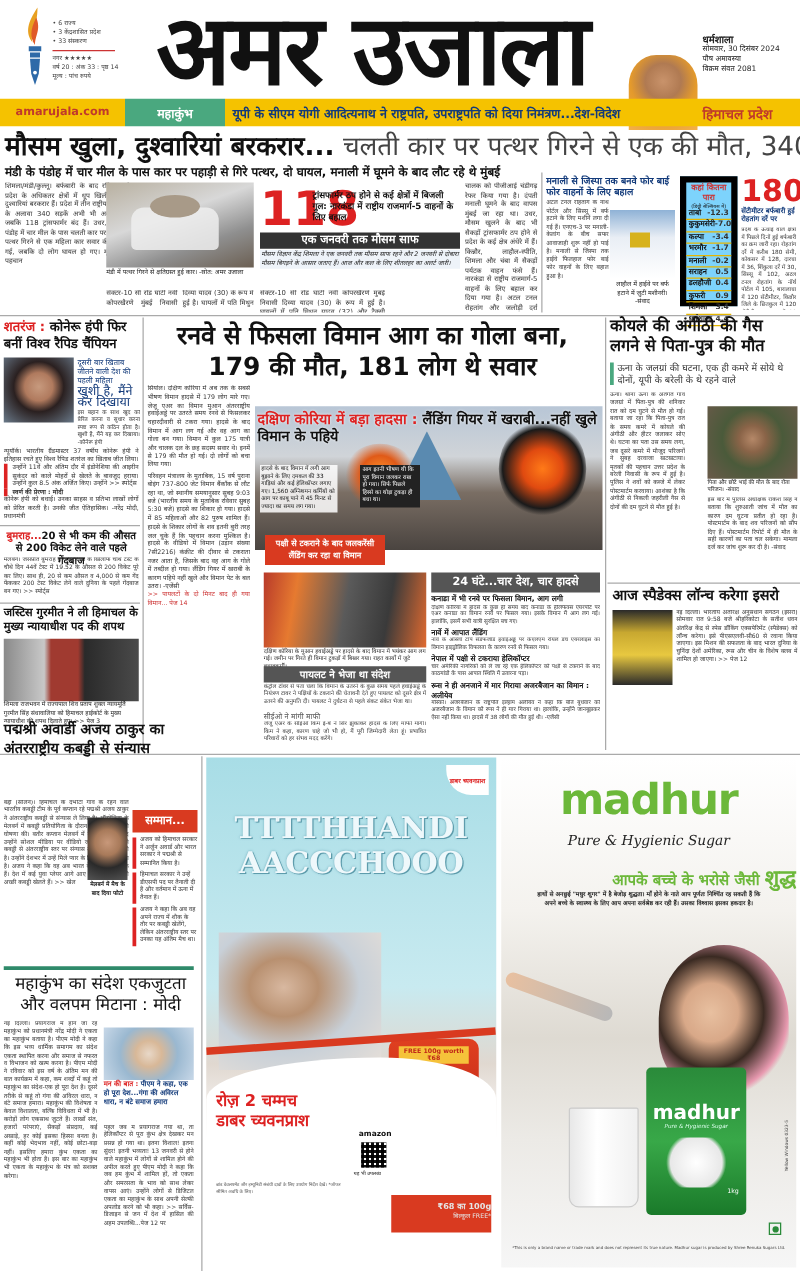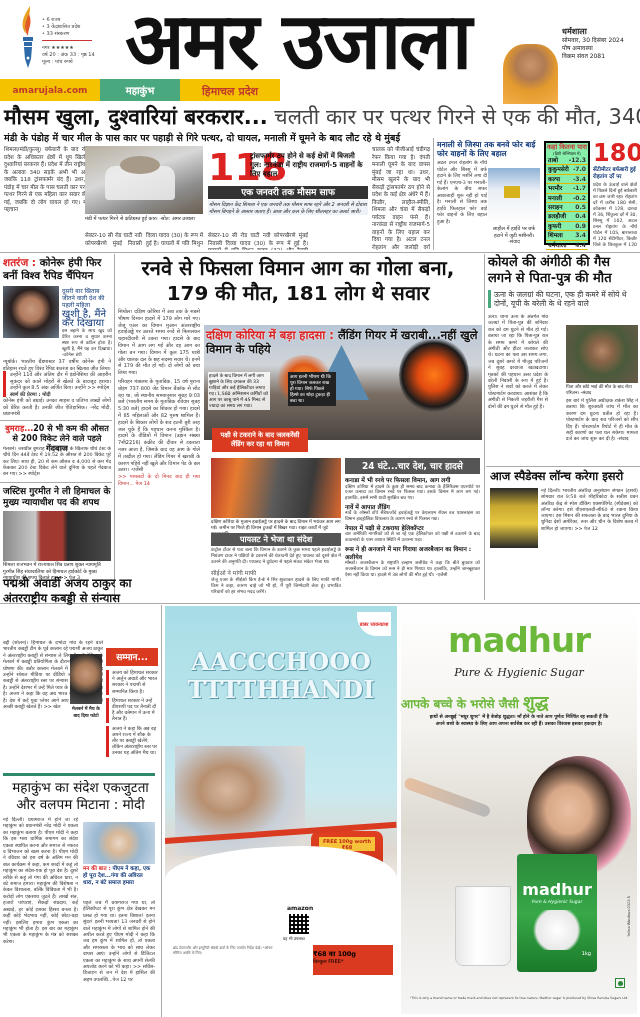--- a/index.html
+++ b/index.html
@@ -19,21 +19,21 @@
 .nav-state{width:100px;background:#f5c200;color:#c0392b;display:flex;align-items:center;justify-content:center;font-size:11px}
 .h1{left:4px;top:104px;font-size:21px;line-height:26px;white-space:nowrap}
 .h1 b{font-weight:bold}
 .h1 span{color:#444}
 .sub1{left:4px;top:131px;font-size:9.5px;font-weight:bold;white-space:nowrap}
 .col{font-size:5.5px;line-height:7.5px;color:#333;text-align:justify;overflow:hidden}
 .img{background:#999;overflow:hidden}
 .caption{font-size:5px;color:#222;line-height:6.5px}
 .bigno{font-size:38px;font-weight:bold;color:#d22;line-height:38px}
 .darkbar{background:#333;color:#fff;font-weight:bold;text-align:center}
-.yellowbox{background:#86efac;border:2px solid #000000}
+.yellowbox{background:#7dd3fc;border:5px solid #000000}
 .redhead{color:#d22;font-weight:bold}
 .vline{position:absolute;width:1px;background:#aaa}
 .hline{position:absolute;height:1px;background:#aaa}
 .tbl{font-size:6px;line-height:8.4px;font-weight:bold}
 .tbl div{display:flex;justify-content:space-between;border-bottom:1px solid #e5b600;padding:0 2px}
 .tbl .val{color:#333}
 .ad{overflow:hidden}
 </style>
 </head>
 <body>
@@ -64,20 +64,21 @@
     <div class="city">धर्मशाला</div>
     <div>सोमवार, 30 दिसंबर 2024</div>
     <div>पौष अमावस्या</div>
     <div>विक्रम संवत 2081</div>
   </div>
 </div>
 
 <div class="abs nav">
   <div class="nav-site">amarujala.com</div>
   <div class="nav-kumbh">महाकुंभ</div>
+  <div class="nav-news">यूपी के सीएम योगी आदित्यनाथ ने राष्ट्रपति, उपराष्ट्रपति को दिया निमंत्रण...देश-विदेश</div>
   <div class="nav-state">हिमाचल प्रदेश</div>
 </div>
 
 <div class="abs h1">
   <b>मौसम खुला, दुश्वारियां बरकरार...</b><span> चलती कार पर पत्थर गिरने से एक की मौत, 340 सड़कें अभी भी बंद</span>
 </div>
 <div class="abs sub1">मंडी के पंडोह में चार मील के पास कार पर पहाड़ी से गिरे पत्थर, दो घायल, मनाली में घूमने के बाद लौट रहे थे मुंबई</div>
 
 <div class="abs col" style="left:4px;top:146px;width:100px;height:100px">शिमला/मंडी/कुल्लू। बर्फबारी के बाद रविवार को प्रदेश के अधिकतर क्षेत्रों में धूप खिली, लेकिन दुश्वारियां बरकरार हैं। प्रदेश में तीन राष्ट्रीय राजमार्गों के अलावा 340 सड़कें अभी भी अवरुद्ध हैं, जबकि 118 ट्रांसफार्मर बंद हैं। उधर, मंडी के पंडोह में चार मील के पास चलती कार पर पहाड़ी से पत्थर गिरने से एक महिला कार सवार की मौत हो गई, जबकि दो लोग घायल हो गए। मृतका की पहचान</div>
 <div class="abs img" style="left:85px;top:146px;width:118px;height:68px;background:linear-gradient(160deg,#b8b0a0 0%,#d8d8d8 40%,#8f8f8f 70%,#6b5f52 100%)">
@@ -261,46 +262,50 @@
   <span style="color:#d22">मन की बात : </span><span>पीएम ने कहा, एक हो पूरा देश...गंगा की अविरल धारा, न बंटे समाज हमारा</span>
 </div>
 <div class="abs col" style="left:83px;top:900px;width:72px;height:112px;font-size:4.8px;line-height:6.4px">पहले जब मैं प्रयागराज गया था, तो हेलिकॉप्टर से पूरा कुंभ क्षेत्र देखकर मन प्रसन्न हो गया था। इतना विशाल! इतना सुंदर! इतनी भव्यता! 13 जनवरी से होने वाले महाकुंभ में लोगों से शामिल होने की अपील करते हुए पीएम मोदी ने कहा कि जब हम कुंभ में शामिल हों, तो एकता और समरसता के भाव को साथ लेकर वापस आएं। उन्होंने लोगों से डिजिटल एकता का महाकुंभ के साथ अपनी सेल्फी अपलोड करने को भी कहा। &gt;&gt; सर्विस-डिजाइन से जन में देश में हासिल की अहम उपलब्धि...पेज 12 पर</div>
 <div class="vline" style="left:161px;top:605px;height:412px"></div>
 
 <div class="abs ad" style="left:165px;top:606px;width:232px;height:408px;background:linear-gradient(180deg,#a8dde6 0%,#c8eaf0 45%,#e0d8d0 60%,#fff 75%)">
   <div style="position:absolute;right:6px;top:6px;width:34px;height:24px;background:#fff;border-radius:0 0 0 20px;display:flex;align-items:center;justify-content:center">
     <span style="font-size:5px;color:#d22;font-weight:bold">डाबर च्यवनप्राश</span>
   </div>
   <div style="position:absolute;left:0;top:42px;width:232px;text-align:center;font-family:'DejaVu Serif',serif;font-size:24px;font-weight:bold;color:#eef8fb;text-shadow:0 0 2px #6aa8b8,1px 1px 0 #5a98a8;line-height:28px">
+    <div>TTTTHHANDI</div>
     <div>AACCCHOOO</div>
-    <div>TTTTHHANDI</div>
   </div>
   <div style="position:absolute;left:10px;top:140px;width:130px;height:110px;background:radial-gradient(ellipse at 40% 40%,#d8b8a0 0,#b89070 25%,#c8d0d8 55%,#e8e0d8 100%)"></div>
   <div style="position:absolute;left:146px;top:225px;width:72px;height:110px;background:linear-gradient(180deg,#e04020 0,#c02818 60%,#a81810 100%);border-radius:8px">
     <div style="background:#f5c23a;margin:6px 8px 0;font-size:5px;font-weight:bold;text-align:center;color:#c02818;line-height:6px;padding:1px">FREE 100g worth ₹68</div>
     <div style="color:#fff;font-family:'DejaVu Serif',serif;font-style:italic;font-size:11px;text-align:center;margin-top:8px">Dabur</div>
     <div style="color:#fff;font-size:6.5px;text-align:center">Chyawanprash</div>
     <div style="color:#fff;font-size:12px;font-weight:bold;text-align:center">3x</div>
   </div>
   <div style="position:absolute;left:0;top:240px;width:232px;height:168px;background:#fff;border-radius:60% 40% 0 0 / 20% 20% 0 0"></div>
   <div style="position:absolute;left:0;top:232px;width:232px;height:6px;background:#d93a20;transform:rotate(-4deg);transform-origin:left"></div>
+  <div style="position:absolute;left:8px;top:268px;width:140px;font-size:13px;font-weight:bold;line-height:16px;color:#d22">
+    <div>रोज़ 2 चम्मच</div>
+    <div>डाबर च्यवनप्राश</div>
+  </div>
   <div style="position:absolute;left:122px;top:298px;font-size:6px;font-weight:bold">amazon</div>
   <div style="position:absolute;left:124px;top:308px;width:20px;height:20px;background:repeating-linear-gradient(0deg,#111 0 2px,#fff 2px 4px),repeating-linear-gradient(90deg,#111 0 2px,#fff 2px 4px);background-blend-mode:multiply"></div>
   <div style="position:absolute;left:118px;top:330px;font-size:4px">यह भी उपलब्ध</div>
-  <div style="position:absolute;right:4px;top:339px;width:80px;height:30px;background:#d93a20;color:#000000;text-align:left;padding-top:4px">
+  <div style="position:absolute;right:4px;top:350px;width:80px;height:30px;background:#d93a20;color:#e5e5e5;text-align:right;padding-top:4px">
     <div style="font-size:6.5px;font-weight:bold">₹68 का 100g</div>
     <div style="font-size:5px">बिल्कुल FREE*</div>
   </div>
   <div style="position:absolute;left:8px;top:340px;width:100px;font-size:3.6px;line-height:4.5px;color:#555">ब्रांड डेवलपमेंट और इम्यूनिटी संबंधी दावों के लिए उपयोग निर्देश देखें। *ऑफर सीमित अवधि के लिए।</div>
 </div>
 
 <div class="abs ad" style="left:401px;top:606px;width:236px;height:408px;background:linear-gradient(180deg,#fff 0%,#f4f2ee 30%,#dedad2 55%,#eceae6 75%,#f6f6f6 100%)">
   <div style="position:absolute;left:0;top:14px;width:236px;text-align:center;font-size:34px;font-weight:bold;color:#6cb83a;letter-spacing:-1px">madhur</div>
   <div style="position:absolute;left:0;top:60px;width:236px;text-align:center;font-family:'DejaVu Serif',serif;font-style:italic;font-size:11px;color:#222">Pure &amp; Hygienic Sugar</div>
-  <div style="position:absolute;left:0;top:84px;width:236px;text-align:left;font-size:12px;font-weight:bold;color:#6cb83a">
+  <div style="position:absolute;left:0;top:84px;width:236px;text-align:right;font-size:12px;font-weight:bold;color:#6cb83a">
     <span>आपके बच्चे के भरोसे जैसी</span> <span style="font-size:17px">शुद्ध</span>
   </div>
   <div style="position:absolute;left:28px;top:108px;width:180px;text-align:center;font-size:4.8px;line-height:6.5px;color:#222;font-weight:bold">हाथों से अनछुई "मधुर शुगर" में है बेजोड़ शुद्धता। माँ होने के नाते आप पूर्णतः निश्चिंत रह सकती हैं कि अपने बच्चे के स्वास्थ्य के लिए आप अपना सर्वश्रेष्ठ कर रही हैं। उसका विश्वास इसका हकदार है।</div>
   <div style="position:absolute;left:126px;top:150px;width:104px;height:120px;border-radius:50% 50% 40% 40%;background:radial-gradient(ellipse at 40% 45%,#e8c0a0 0,#d8a888 25%,#3a2a22 48%,#e89ab0 70%,transparent 75%)"></div>
   <div style="position:absolute;left:4px;top:170px;width:90px;height:12px;background:linear-gradient(90deg,#e8c0a0,#b8b8b8);transform:rotate(20deg);transform-origin:left;border-radius:6px"></div>
   <div style="position:absolute;left:54px;top:280px;width:56px;height:80px;background:linear-gradient(90deg,#e8e8e8,#fff 40%,#f0f0f0);border:1px solid #ccc;border-radius:2px 2px 8px 8px"></div>
   <div style="position:absolute;left:116px;top:248px;width:80px;height:118px;background:linear-gradient(180deg,#2a8a3a 0,#38a848 50%,#1a7a2a 100%);border-radius:4px">
     <div style="color:#fff;font-size:16px;font-weight:bold;text-align:center;margin-top:26px">madhur</div>
     <div style="color:#dfe;font-size:4.5px;font-style:italic;text-align:center">Pure &amp; Hygienic Sugar</div>
     <div style="width:56px;height:40px;margin:6px auto 0;background:radial-gradient(circle,#fff 0,#e8e8e8 60%,transparent 70%)"></div>

